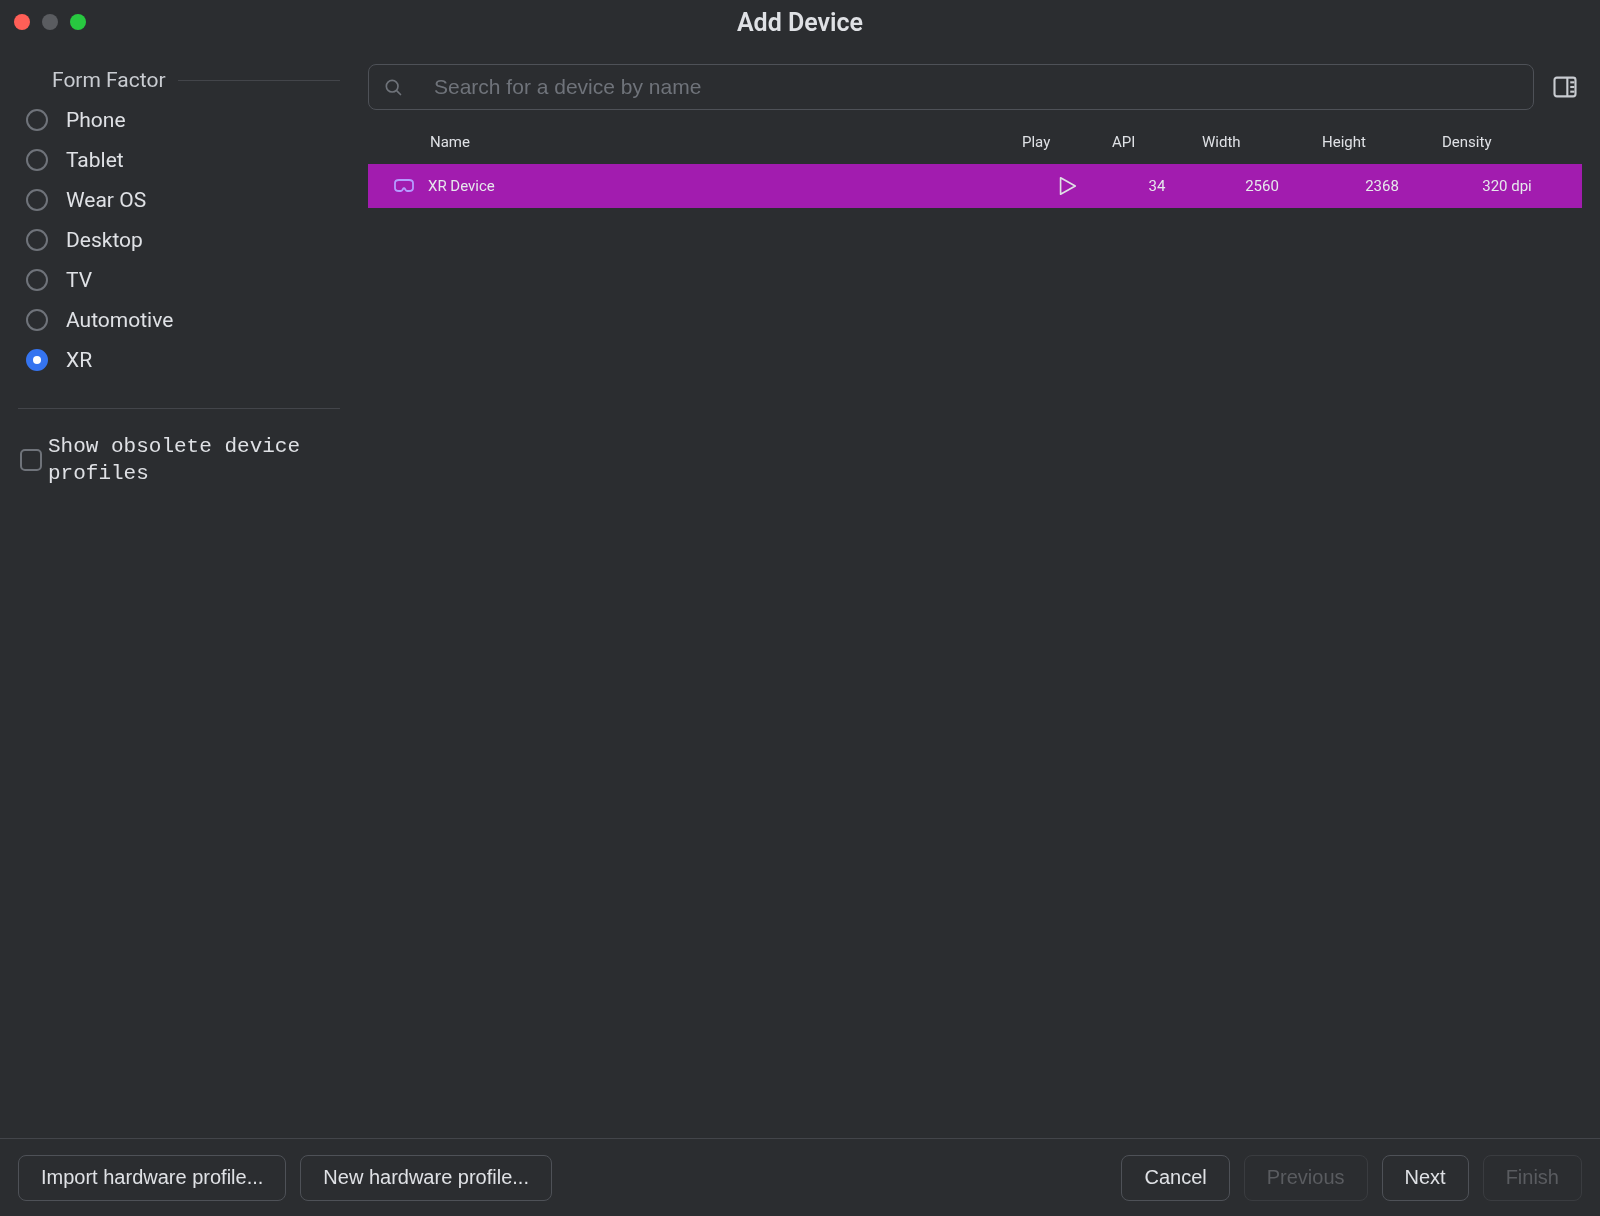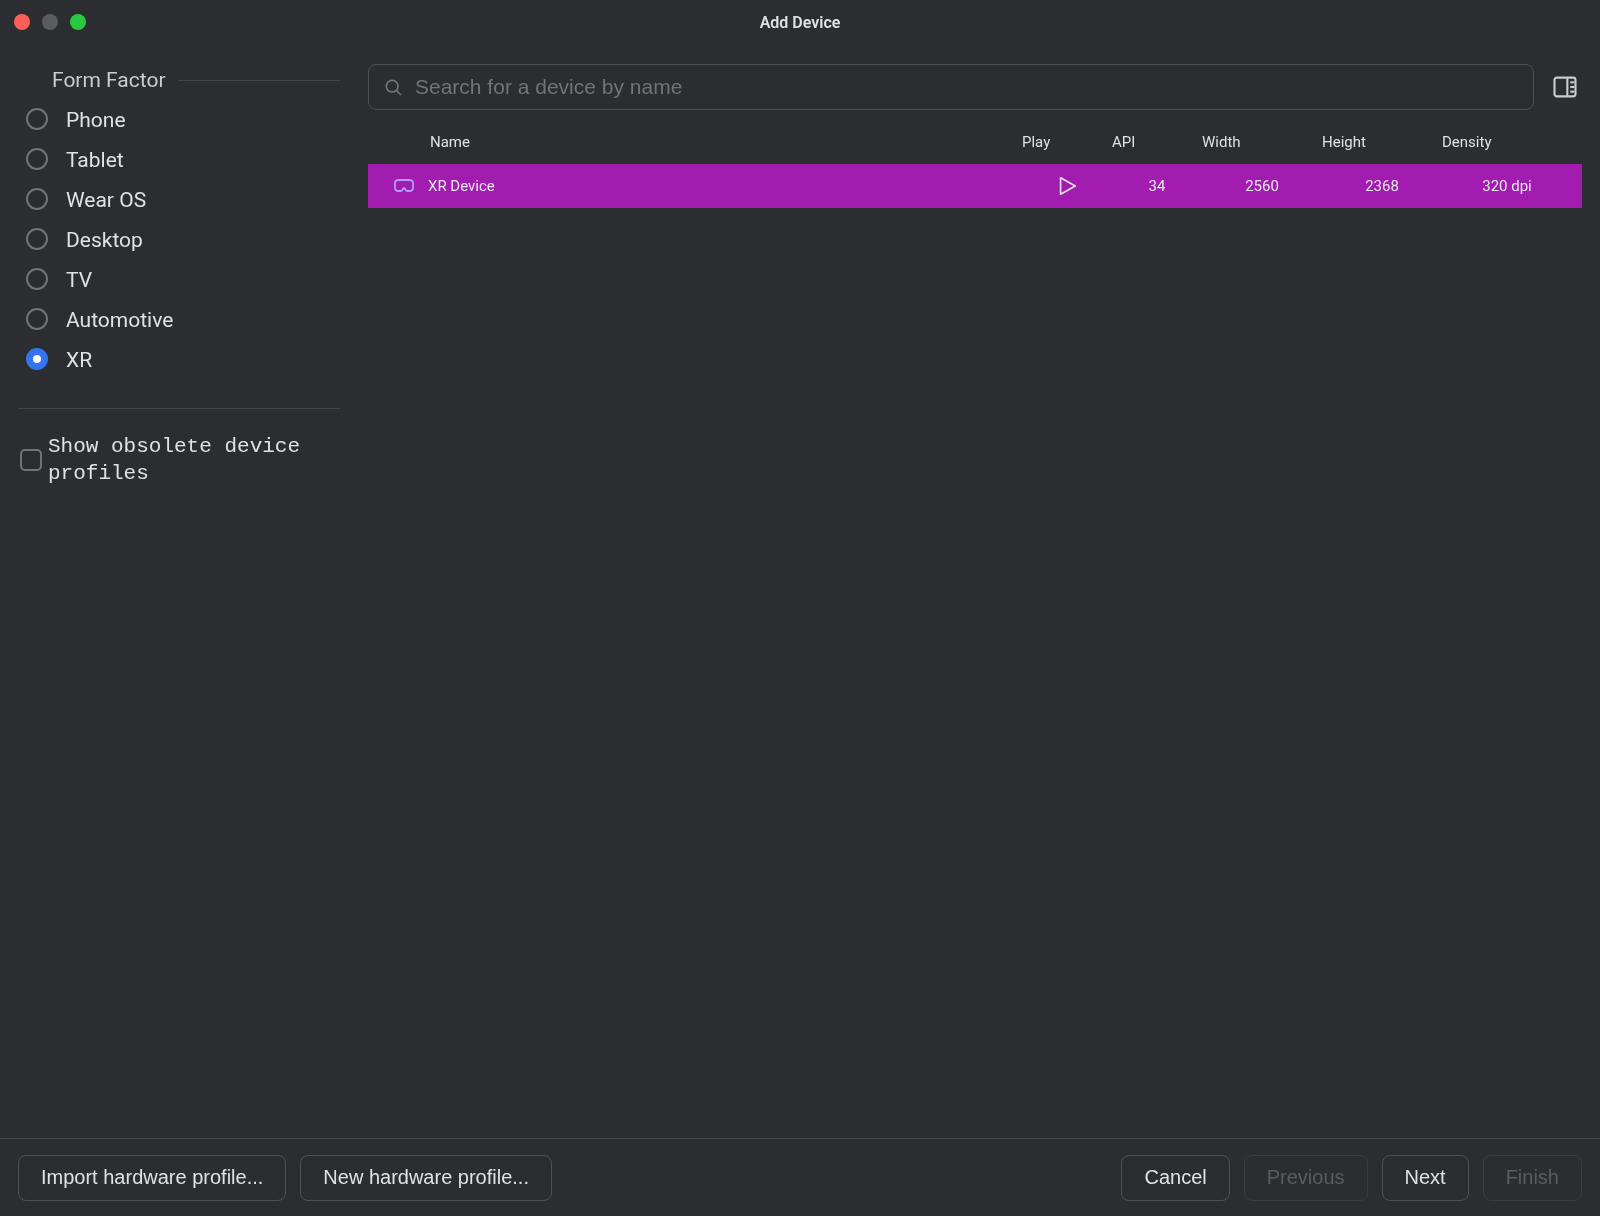--- a/index.html
+++ b/index.html
@@ -33,21 +33,21 @@
     border-radius: 50%;
   }
   .tl-close    { background: #ff5f57; }
   .tl-minimize { background: #5a5c60; }
   .tl-zoom     { background: #28c840; }
   .window-title {
     position: absolute;
     left: 50%;
     transform: translateX(-50%);
     font-weight: 600;
-    font-size: 16px;
+    font-size: 25px;
     color: #dfe1e5;
   }
 
   
   .content {
     flex: 1;
     display: flex;
     overflow: hidden;
   }
 
@@ -76,20 +76,21 @@
     background: #43454a;
   }
   .radio-list {
     display: flex;
     flex-direction: column;
     gap: 16px;
     padding-left: 8px;
   }
   .radio-item {
     display: flex;
+    align-items: center;
     gap: 18px;
     cursor: pointer;
     font-size: 21px;
     color: #dfe1e5;
   }
   .radio-circle {
     width: 22px;
     height: 22px;
     border-radius: 50%;
     border: 2px solid #6f737a;
@@ -161,20 +162,21 @@
     padding: 0 14px;
     gap: 12px;
   }
   .search-input {
     flex: 1;
     background: transparent;
     border: none;
     outline: none;
     color: #3b82f6;
     font-size: 21px;
+    margin-left: 19px;
   }
   .search-input::placeholder { color: #6f737a; }
   .search-icon svg { display:block; }
 
   .panel-toggle {
     width: 34px;
     height: 34px;
     display: flex;
     align-items: center;
     justify-content: center;

